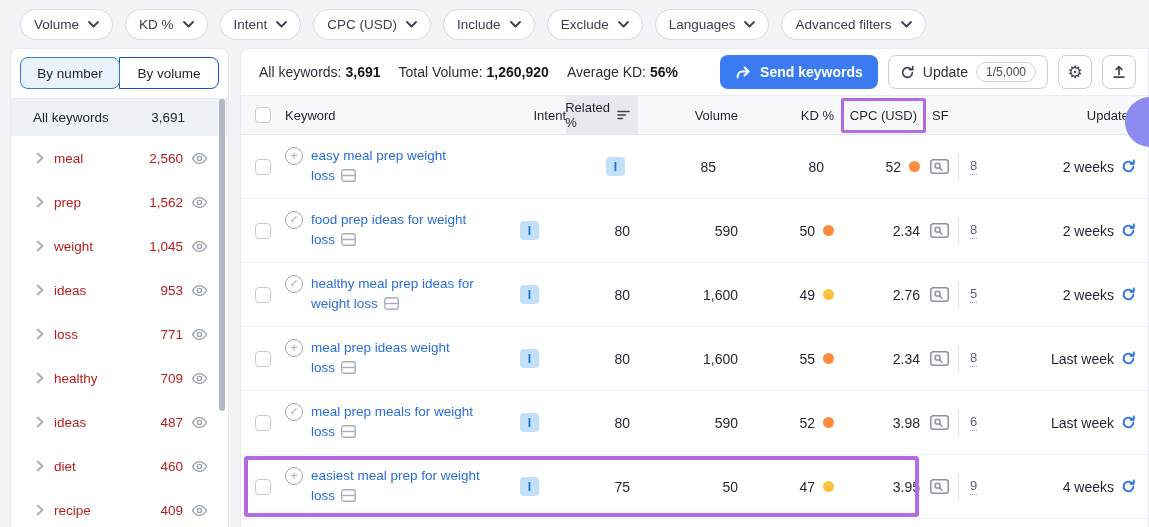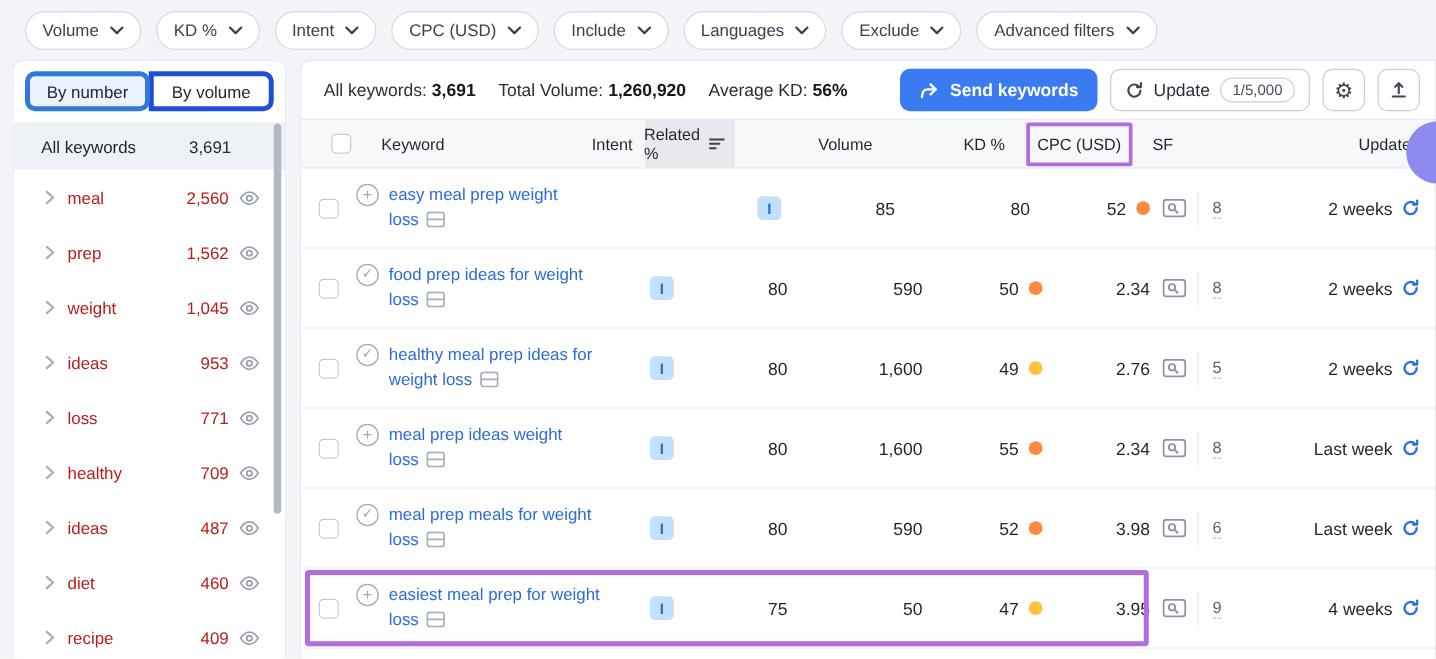--- a/index.html
+++ b/index.html
@@ -16,21 +16,21 @@
     font-size:13.5px; color:#3a4050; cursor:pointer; white-space:nowrap;
   }
   .pill svg { display:block; }
   
   .content { display:flex; gap:11px; padding-left:10px; height:479px; }
   .panel { background:#fff; border:1px solid #e8eaef; border-bottom:none; }
   
   .sidebar { width:219px; border-radius:8px 8px 0 0; position:relative; overflow:hidden; flex:none; }
   .seg { display:flex; padding:8px 9px 9px 9px; }
   .seg-btn {
-    flex:1; height:32px; background:#fff; border:4px solid #1d4ed8;
+    flex:1; height:32px; background:#fff; border:1px solid #1d4ed8;
     font-size:13.5px; color:#22262f; display:flex; align-items:center; justify-content:center;
     cursor:pointer; position:relative;
   }
   .seg-btn:first-child { border-radius:8px 0 0 8px; }
   .seg-btn:last-child  { border-radius:0 8px 8px 0; margin-left:-1px; }
   .seg-btn.active { background:#e9f2fd; border-color:#3079d6; border-radius:8px; z-index:2; }
   .side-list { border-top:1px solid #e8eaef; }
   .side-all {
     height:37px; background:#eef1f6; display:flex; align-items:center;
     padding:0 43px 0 22px; font-size:13.5px; color:#22262f; cursor:pointer;gap:11px;
@@ -65,21 +65,21 @@
     width:34px; height:34px; background:#fff; border:1px solid #c9cfda; border-radius:8px;
     display:flex; align-items:center; justify-content:center; cursor:pointer; font-family:inherit;
   }
   .gear-glyph { font-size:17px; color:#3f4554; line-height:1; }
   
   .thead {
     display:flex; align-items:stretch; height:40px; background:#f7f8fa;
     border-top:1px solid #e8eaef; border-bottom:1px solid #e3e6ec;
     font-size:13px; color:#1f2430; flex:none;
   }
-  .thead .cell { display:flex; align-items:center;margin-left:10px; }
+  .thead .cell { display:flex; align-items:center; }
   .trow {
     display:flex; align-items:stretch; height:64px; border-bottom:1px solid #edeff3;
     position:relative; background:#fff;
   }
   .cell { display:flex; align-items:center; }
   .c-check { width:44px; padding-left:14px; flex:none; }
   .c-kw    { flex:1; min-width:0; }
   .c-int   { width:46px; flex:none; }
   .c-rel   { width:72px; flex:none; justify-content:flex-end; padding-right:8px; }
   .c-vol   { width:100px; flex:none; justify-content:flex-end; }
@@ -172,30 +172,30 @@
     <div class="pill">
       <span>Include</span>
       <span>
         <svg width="11" height="7" viewBox="0 0 11 7">
           <polyline points="1,1 5.5,5.5 10,1" fill="none" stroke="#3a4050" stroke-width="1.8" stroke-linecap="round" stroke-linejoin="round"></polyline>
         </svg>
       </span>
     </div>
 
     <div class="pill">
-      <span>Languages</span>
+      <span>Exclude</span>
       <span>
         <svg width="11" height="7" viewBox="0 0 11 7">
           <polyline points="1,1 5.5,5.5 10,1" fill="none" stroke="#3a4050" stroke-width="1.8" stroke-linecap="round" stroke-linejoin="round"></polyline>
         </svg>
       </span>
     </div>
 
     <div class="pill">
-      <span>Exclude</span>
+      <span>Languages</span>
       <span>
         <svg width="11" height="7" viewBox="0 0 11 7">
           <polyline points="1,1 5.5,5.5 10,1" fill="none" stroke="#3a4050" stroke-width="1.8" stroke-linecap="round" stroke-linejoin="round"></polyline>
         </svg>
       </span>
     </div>
 
     <div class="pill">
       <span>Advanced filters</span>
       <span>

